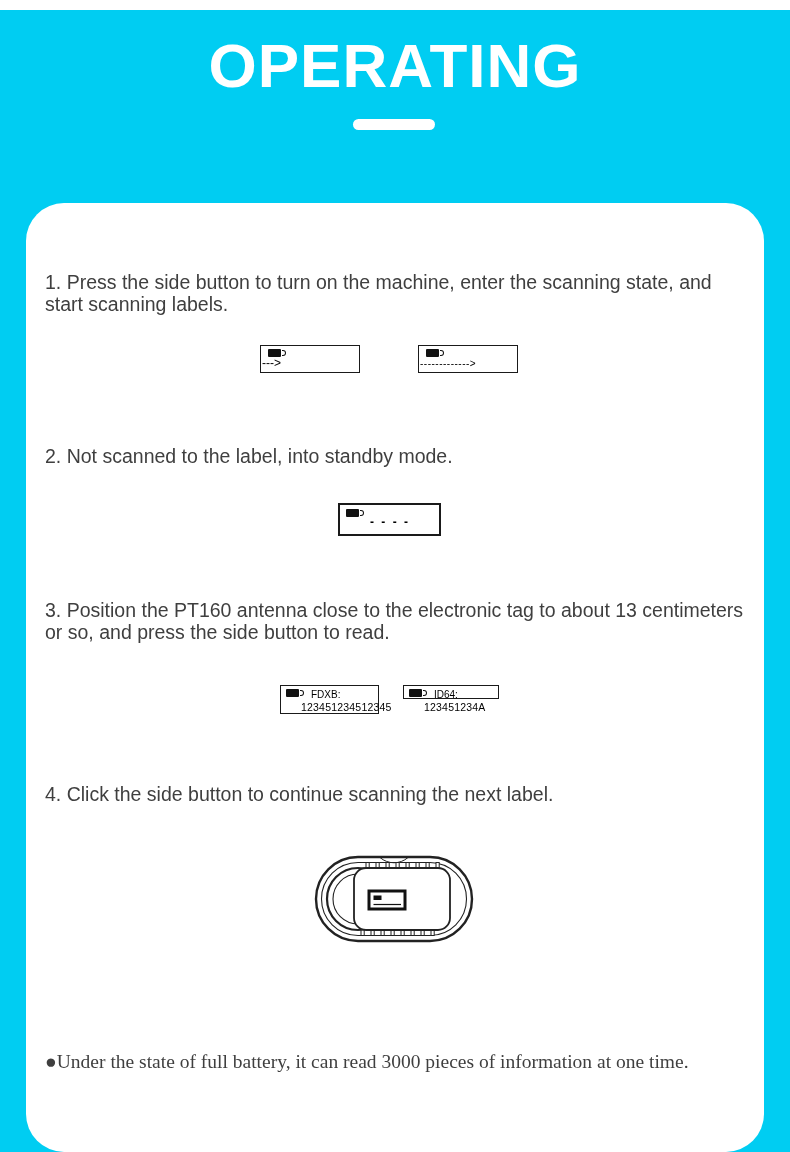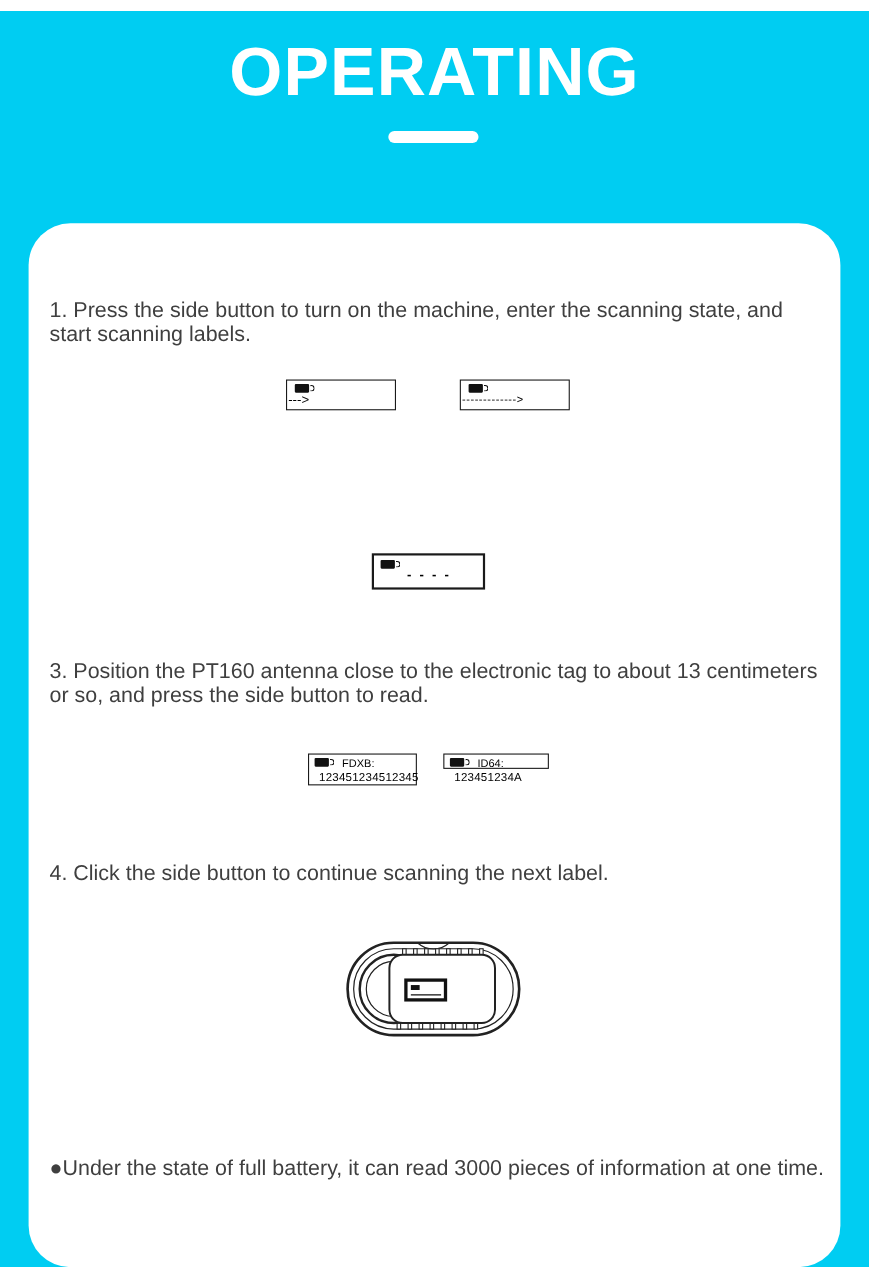--- a/index.html
+++ b/index.html
@@ -20,21 +20,21 @@
   }
   .step{
     position:absolute;left:19px;width:706px;margin:0;
     font-size:19.5px;line-height:22px;color:#3f3f3f;
   }
   #step1{top:68px;}
   #step2{top:242px;}
   #step3{top:396px;}
   #step4{top:580px;}
   #step5{top:804px;}
-  #note{top:848px;}
+  #note{top:848px;font-family:Liberation Serif, serif;}
   .lcd{
     position:absolute;background:#ffffff;border:1.5px solid #1a1a1a;
     box-sizing:border-box;color:#000;
   }
   #lcd-scan1{left:234px;top:142px;width:100px;height:28px;}
   #lcd-scan2{left:392px;top:142px;width:100px;height:28px;}
   #lcd-standby{left:312px;top:300px;width:103px;height:33px;border-width:2px;}
   #lcd-fdxb{left:254px;top:482px;width:99px;height:29px;}
   #lcd-id{left:377px;top:482px;width:96px;height:14px;}
   .batt{position:absolute;width:13px;height:8px;background:#111;border-radius:1px;}
@@ -42,21 +42,21 @@
     content:'';position:absolute;right:-5px;top:1px;width:3px;height:4px;
     border:1px solid #111;border-left:none;border-radius:0 4px 4px 0;
   }
   .batt-r1{left:7px;top:3px;}
   .batt-standby{left:6px;top:4px;}
   .batt-r3{left:5px;top:3px;}
   .lcd-arrow-short{position:absolute;left:1px;bottom:2px;font-size:12px;white-space:nowrap;}
   .lcd-arrow-dotted{position:absolute;left:1px;bottom:3px;font-size:10px;letter-spacing:0.5px;white-space:nowrap;}
   .lcd-dashes{position:absolute;left:30px;top:10px;font-size:12px;font-weight:bold;letter-spacing:2px;white-space:nowrap;}
   .lcd-label{position:absolute;left:30px;top:3px;font-size:10px;white-space:nowrap;}
-  .lcd-value{position:absolute;left:9px;top:15px;font-size:10.5px;letter-spacing:0.2px;white-space:nowrap;}
+  .lcd-value{position:absolute;left:20px;top:15px;font-size:10.5px;letter-spacing:0.2px;white-space:nowrap;}
   .device{position:absolute;left:288px;top:652px;width:160px;height:88px;}
 </style>
 </head>
 <body>
 
 <div class="top-strip"></div>
 
 <h1 class="page-title">OPERATING</h1>
 <div class="title-dash"></div>
 
@@ -66,20 +66,21 @@
 
   <div class="lcd" id="lcd-scan1">
     <span class="batt batt-r1"></span>
     <span class="lcd-arrow-short">---&gt;</span>
   </div>
   <div class="lcd" id="lcd-scan2">
     <span class="batt batt-r1"></span>
     <span class="lcd-arrow-dotted">-------------&gt;</span>
   </div>
 
+  <p class="step" id="step2">2. Not scanned to the label, into standby mode.</p>
 
   <div class="lcd" id="lcd-standby">
     <span class="batt batt-standby"></span>
     <span class="lcd-dashes">- - - -</span>
   </div>
 
   <p class="step" id="step3">3. Position the PT160 antenna close to the electronic tag to about 13 centimeters or so, and press the side button to read.</p>
 
   <div class="lcd" id="lcd-fdxb">
     <span class="batt batt-r3"></span>

